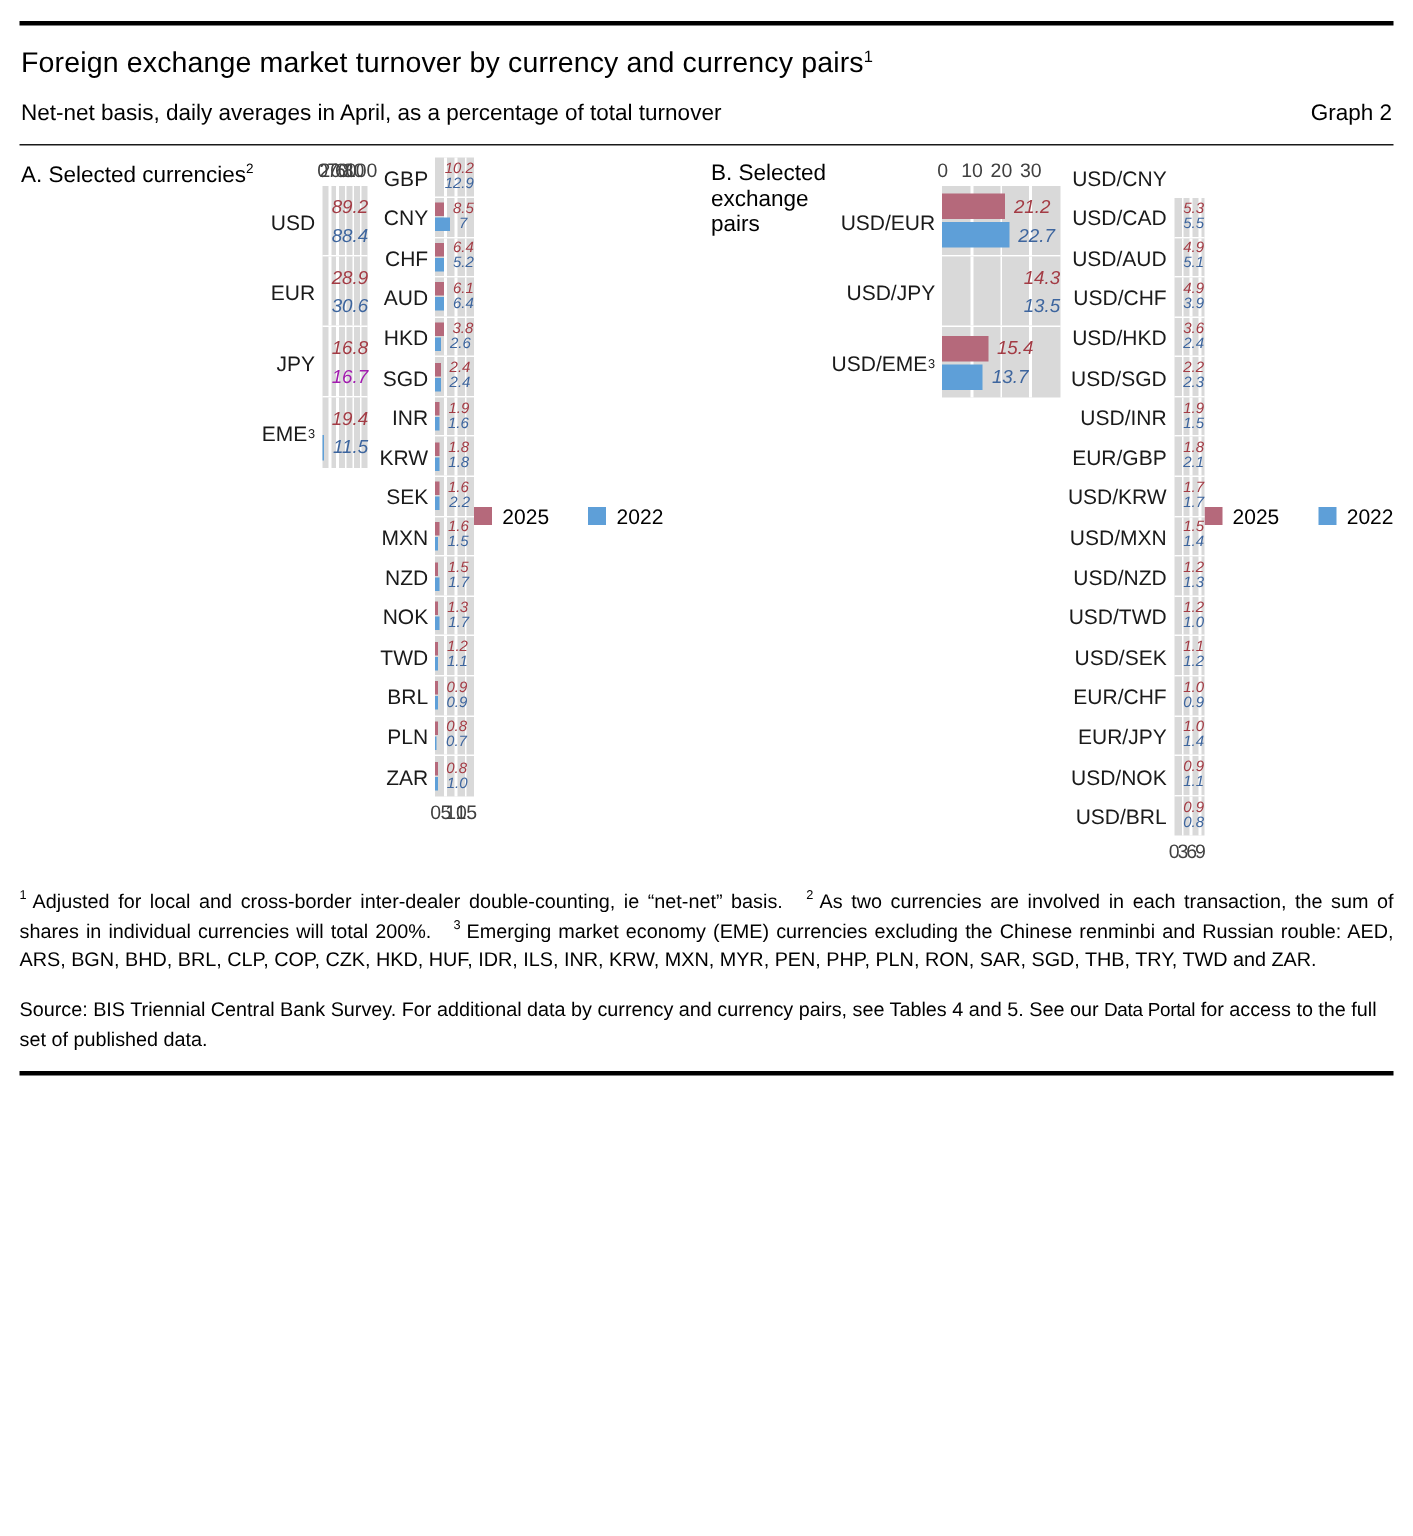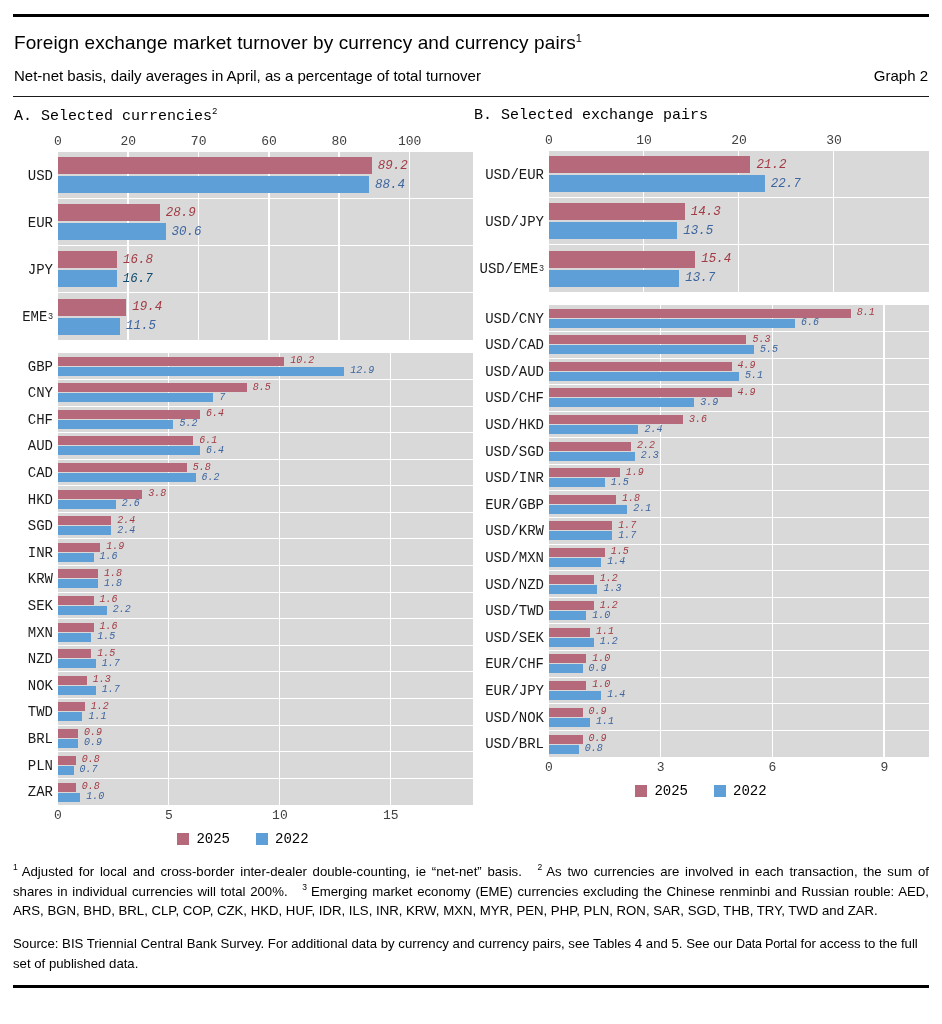--- a/index.html
+++ b/index.html
@@ -5,21 +5,21 @@
   html,body{margin:0;padding:0;background:#fff;}
   body{width:942px;height:1024px;overflow:hidden;font-family:"Liberation Sans",sans-serif;color:#000;}
   .page{padding:0 13px;}
   .rule-top{border-top:3px solid #000;margin-top:14px;}
   .rule-mid{border-top:1px solid #1a1a1a;}
   .rule-bottom{border-top:3px solid #000;margin-top:12px;}
   .title{font-size:19px;padding:15px 1px 13px;letter-spacing:.1px;}
   .title sup{font-size:11px;}
   .subtitle-row{display:flex;justify-content:space-between;align-items:baseline;font-size:15px;padding:0 1px 12px;}
   .panels{display:flex;justify-content:space-between;margin-top:8px;}
-  .panel{display:flex;flex-direction:column;font-family:Liberation Mono, monospace;}
+  .panel{display:flex;flex-direction:row;}
   .panel-a{width:462px;--labw:45px;}
   .panel-b{width:458px;--labw:76px;}
   .panel-title{font-size:15px;padding:2px 1px 8px;}
   .panel-title sup{font-size:9px;}
   .chart{position:relative;}
   .axis{position:relative;height:17px;margin-left:var(--labw);font-size:13px;color:#404040;}
   .axis .tick{position:absolute;top:0;transform:translateX(-50%);line-height:17px;}
   .top-chart{--rowh:47px;--barh:17px;--gap:2px;--vlfs:12.5px;margin-bottom:13px;}
   .top-chart .axis{margin-bottom:2px;}
   .bottom-chart{--rowh:26.6px;--barh:9px;--gap:1px;--vlfs:10px;}
@@ -113,21 +113,21 @@
                 <div class="grid" style="left: 33.8983%; background: rgb(255, 255, 255);"></div>
                 <div class="grid" style="left: 50.8475%; background: rgb(255, 255, 255);"></div>
                 <div class="grid" style="left: 67.7966%; background: rgb(255, 255, 255);"></div>
                 <div class="grid" style="left: 84.7458%; background: rgb(255, 255, 255);"></div>
                 <div class="bar-line">
                   <div class="bar" style="width: 14.2373%; background: rgb(181, 105, 123);"></div>
                   <span class="vlab" style="color: rgb(163, 59, 68);">16.8</span>
                 </div>
                 <div class="bar-line">
                   <div class="bar" style="width: 14.1525%; background: rgb(94, 159, 216);"></div>
-                  <span class="vlab" style="color: #0c4a6e;">16.7</span>
+                  <span class="vlab" style="color: #a21caf;">16.7</span>
                 </div>
               </div>
             </div>
             <div class="crow">
               <div class="ylab">EME<sup>3</sup></div>
               <div class="band" style="background: rgb(217, 217, 217);">
                 <div class="grid" style="left: 16.9492%; background: rgb(255, 255, 255);"></div>
                 <div class="grid" style="left: 33.8983%; background: rgb(255, 255, 255);"></div>
                 <div class="grid" style="left: 50.8475%; background: rgb(255, 255, 255);"></div>
                 <div class="grid" style="left: 67.7966%; background: rgb(255, 255, 255);"></div>
@@ -200,36 +200,20 @@
                 <div class="grid" style="left: 26.738%; background: rgb(255, 255, 255);"></div>
                 <div class="grid" style="left: 53.4759%; background: rgb(255, 255, 255);"></div>
                 <div class="grid" style="left: 80.2139%; background: rgb(255, 255, 255);"></div>
                 <div class="bar-line">
                   <div class="bar" style="width: 32.6203%; background: rgb(181, 105, 123);"></div>
                   <span class="vlab" style="color: rgb(163, 59, 68);">6.1</span>
                 </div>
                 <div class="bar-line">
                   <div class="bar" style="width: 34.2246%; background: rgb(94, 159, 216);"></div>
                   <span class="vlab" style="color: rgb(61, 101, 158);">6.4</span>
-                </div>
-              </div>
-            </div>
-            <div class="crow">
-              <div class="ylab">CAD</div>
-              <div class="band" style="background: rgb(217, 217, 217);">
-                <div class="grid" style="left: 26.738%; background: rgb(255, 255, 255);"></div>
-                <div class="grid" style="left: 53.4759%; background: rgb(255, 255, 255);"></div>
-                <div class="grid" style="left: 80.2139%; background: rgb(255, 255, 255);"></div>
-                <div class="bar-line">
-                  <div class="bar" style="width: 31.016%; background: rgb(181, 105, 123);"></div>
-                  <span class="vlab" style="color: rgb(163, 59, 68);">5.8</span>
-                </div>
-                <div class="bar-line">
-                  <div class="bar" style="width: 33.1551%; background: rgb(94, 159, 216);"></div>
-                  <span class="vlab" style="color: rgb(61, 101, 158);">6.2</span>
                 </div>
               </div>
             </div>
             <div class="crow">
               <div class="ylab">HKD</div>
               <div class="band" style="background: rgb(217, 217, 217);">
                 <div class="grid" style="left: 26.738%; background: rgb(255, 255, 255);"></div>
                 <div class="grid" style="left: 53.4759%; background: rgb(255, 255, 255);"></div>
                 <div class="grid" style="left: 80.2139%; background: rgb(255, 255, 255);"></div>
                 <div class="bar-line">
@@ -459,21 +443,21 @@
                   <span class="vlab" style="color: rgb(163, 59, 68);">21.2</span>
                 </div>
                 <div class="bar-line">
                   <div class="bar" style="width: 56.75%; background: rgb(94, 159, 216);"></div>
                   <span class="vlab" style="color: rgb(61, 101, 158);">22.7</span>
                 </div>
               </div>
             </div>
             <div class="crow">
               <div class="ylab">USD/JPY</div>
-              <div class="band" style="background: rgb(217, 217, 217);">
+              <div class="band" style="background: rgb(217, 217, 217); padding-left: 48px;">
                 <div class="grid" style="left: 25%; background: rgb(255, 255, 255);"></div>
                 <div class="grid" style="left: 50%; background: rgb(255, 255, 255);"></div>
                 <div class="grid" style="left: 75%; background: rgb(255, 255, 255);"></div>
                 <div class="bar-line">
                   <div class="bar" style="width: 35.75%; background: rgb(181, 105, 123);"></div>
                   <span class="vlab" style="color: rgb(163, 59, 68);">14.3</span>
                 </div>
                 <div class="bar-line">
                   <div class="bar" style="width: 33.75%; background: rgb(94, 159, 216);"></div>
                   <span class="vlab" style="color: rgb(61, 101, 158);">13.5</span>
@@ -495,33 +479,20 @@
                   <span class="vlab" style="color: rgb(61, 101, 158);">13.7</span>
                 </div>
               </div>
             </div>
           </div>
         </div>
       <div class="chart bottom-chart">
           <div class="rows">
             <div class="crow">
               <div class="ylab">USD/CNY</div>
-              <div class="band" style="background: rgb(217, 217, 217);">
-                <div class="grid" style="left: 29.4118%; background: rgb(255, 255, 255);"></div>
-                <div class="grid" style="left: 58.8235%; background: rgb(255, 255, 255);"></div>
-                <div class="grid" style="left: 88.2353%; background: rgb(255, 255, 255);"></div>
-                <div class="bar-line">
-                  <div class="bar" style="width: 79.4118%; background: rgb(181, 105, 123);"></div>
-                  <span class="vlab" style="color: rgb(163, 59, 68);">8.1</span>
-                </div>
-                <div class="bar-line">
-                  <div class="bar" style="width: 64.7059%; background: rgb(94, 159, 216);"></div>
-                  <span class="vlab" style="color: rgb(61, 101, 158);">6.6</span>
-                </div>
-              </div>
             </div>
             <div class="crow">
               <div class="ylab">USD/CAD</div>
               <div class="band" style="background: rgb(217, 217, 217);">
                 <div class="grid" style="left: 29.4118%; background: rgb(255, 255, 255);"></div>
                 <div class="grid" style="left: 58.8235%; background: rgb(255, 255, 255);"></div>
                 <div class="grid" style="left: 88.2353%; background: rgb(255, 255, 255);"></div>
                 <div class="bar-line">
                   <div class="bar" style="width: 51.9608%; background: rgb(181, 105, 123);"></div>
                   <span class="vlab" style="color: rgb(163, 59, 68);">5.3</span>

